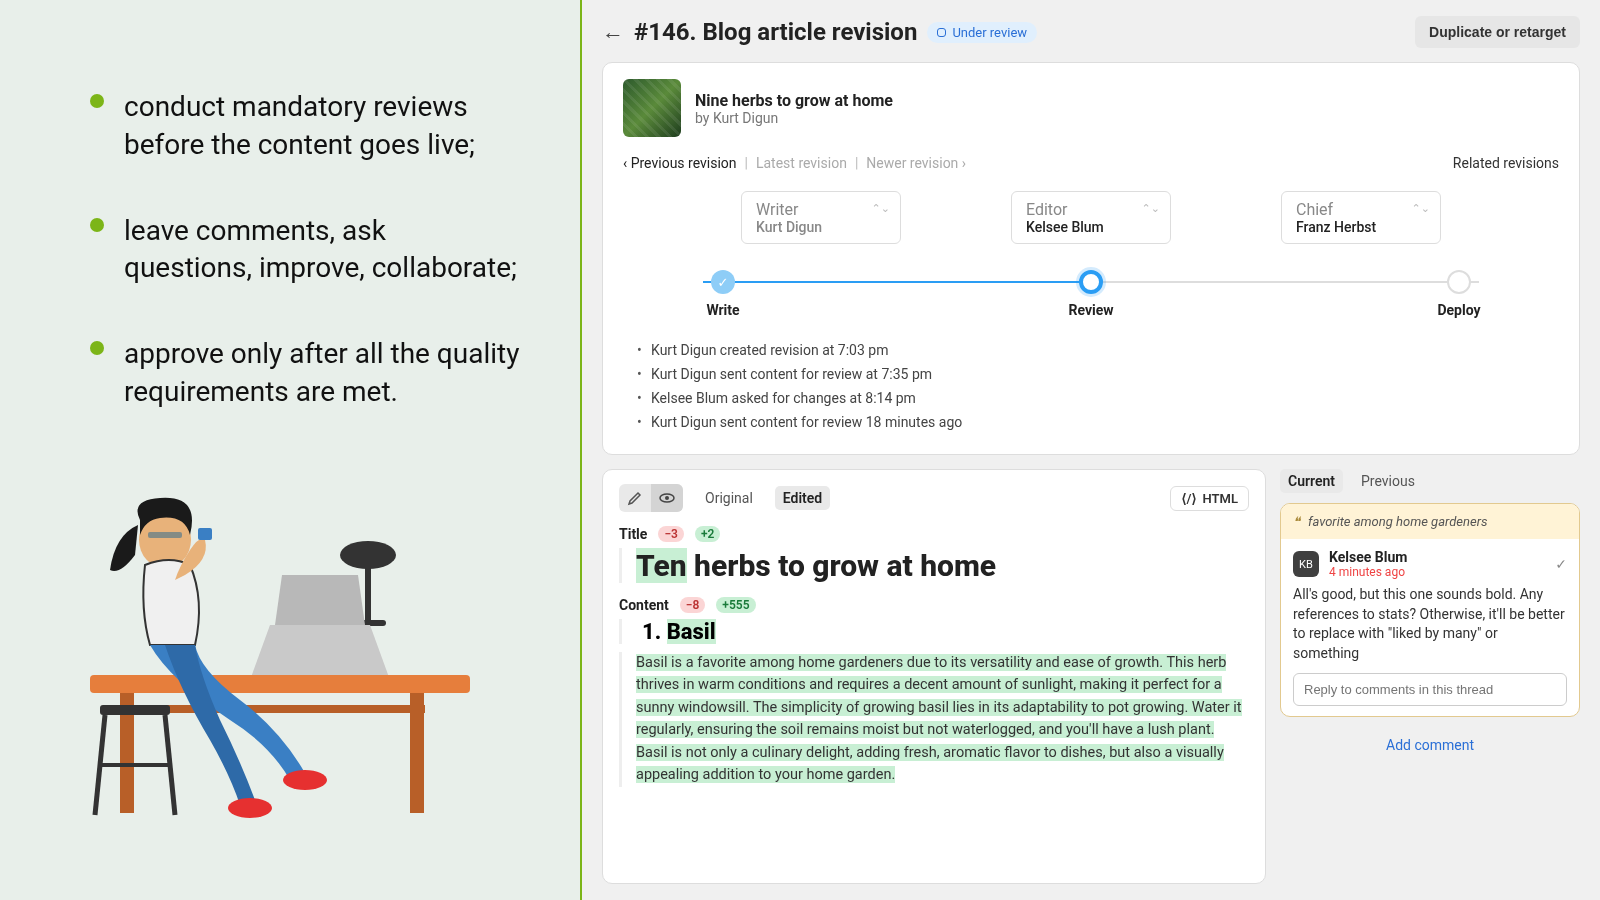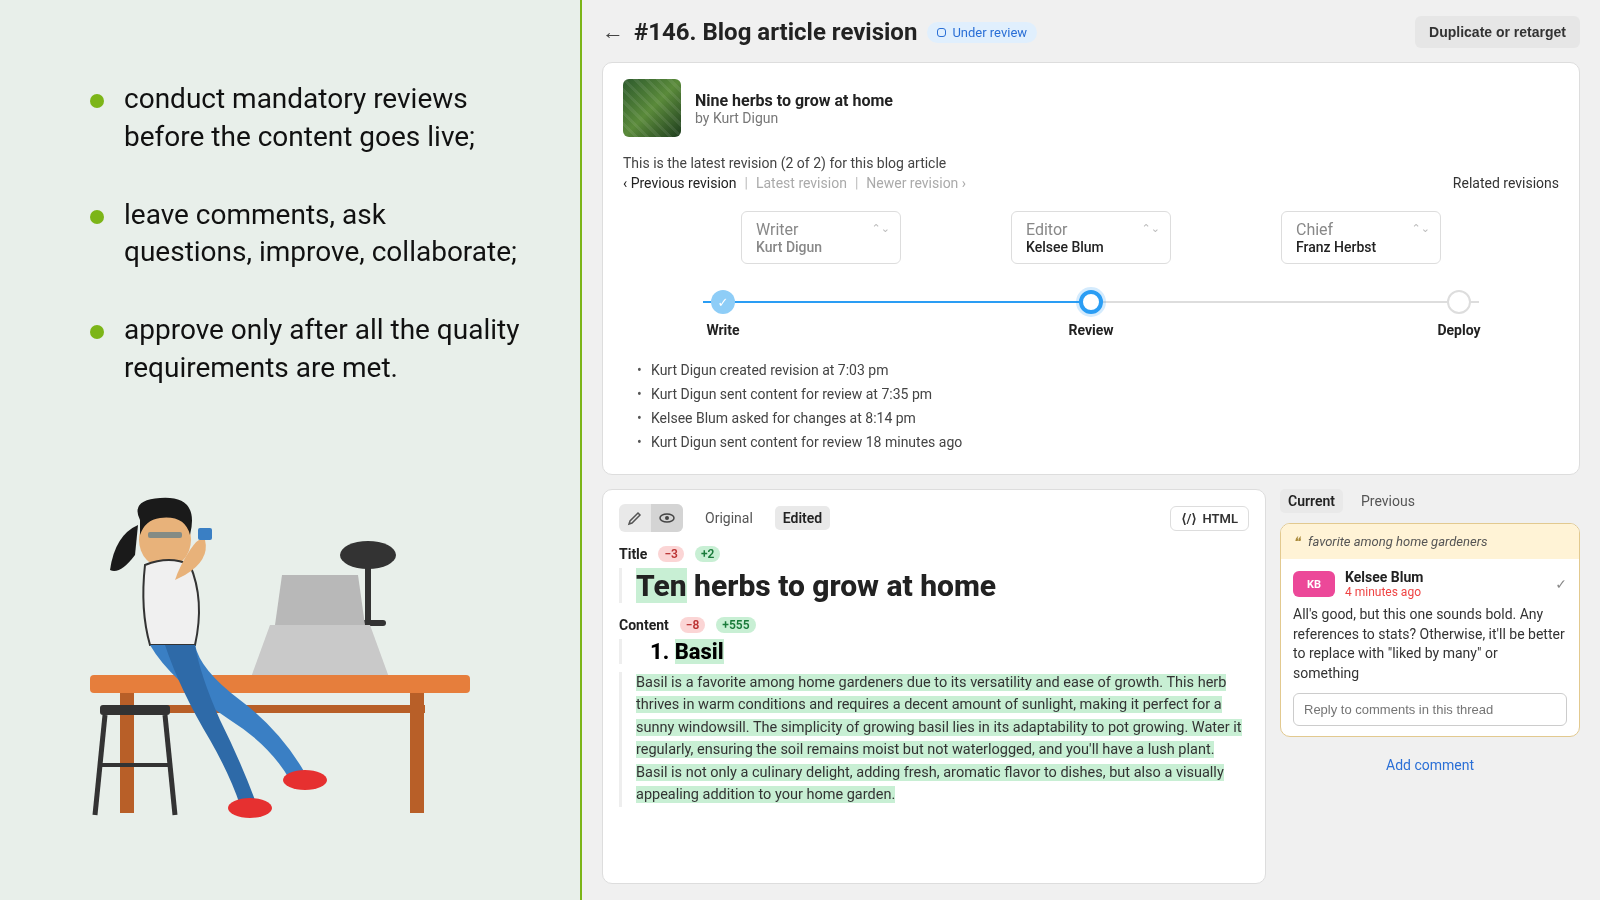--- a/index.html
+++ b/index.html
@@ -1,21 +1,21 @@
 <!DOCTYPE html>
 <html><head>
 <meta charset="utf-8">
 <style>
 * { box-sizing: border-box; margin: 0; padding: 0; }
 body { font-family: -apple-system, BlinkMacSystemFont, "Segoe UI", Roboto, Helvetica, Arial, sans-serif; background: #f0f0f0; width: 1600px; height: 900px; overflow: hidden; display: flex; }
 .left-pane { width: 580px; height: 100%; background: #e8efea; padding: 80px 60px 0 90px; position: relative; }
 .bullet-list { list-style: none; }
 .bullet-list li { display: flex; align-items: flex-start; gap: 20px; margin-bottom: 40px; }
 .bullet { width: 14px; height: 14px; border-radius: 50%; background: #7cb518; flex-shrink: 0; margin-top: 14px; }
-.bullet-text { font-size: 28px; line-height: 1.35; color: #111; font-weight: 400; }
+.bullet-text { font-size: 28px; line-height: 1.35; color: #111; font-weight: 400; margin-top: 8px; }
 .illustration { position: absolute; bottom: 80px; left: 90px; width: 390px; height: 340px; }
 .right-pane { flex: 1; height: 100%; background: #f0f0f0; border-left: 2px solid #7cb518; padding: 16px 20px; overflow: hidden; display: flex; flex-direction: column; }
 .header-row { display: flex; align-items: center; gap: 10px; margin-bottom: 14px; }
 .back-arrow { font-size: 22px; color: #444; cursor: pointer; }
 .page-title { font-size: 24px; font-weight: 700; color: #222; }
 .badge { background: #e0effd; color: #2a6fd6; font-size: 13px; padding: 3px 10px; border-radius: 12px; display: inline-flex; align-items: center; gap: 6px; }
 .badge-dot { width: 9px; height: 9px; border: 1.5px solid #2a6fd6; border-radius: 3px; }
 .spacer { flex: 1; }
 .dup-btn { background: #e6e6e6; border: none; border-radius: 6px; padding: 8px 14px; font-size: 14px; font-weight: 600; color: #333; cursor: pointer; }
 .card { background: #fff; border: 1px solid #ddd; border-radius: 10px; padding: 16px 20px; margin-bottom: 14px; }
@@ -56,30 +56,30 @@
 .toggle-btn { width: 32px; height: 28px; display: flex; align-items: center; justify-content: center; color: #555; cursor: pointer; }
 .toggle-btn.active { background: #d4d4d4; }
 .tab-plain { font-size: 14px; color: #555; cursor: pointer; padding: 4px 8px; }
 .tab-plain.active { background: #e9e9e9; border-radius: 5px; font-weight: 600; color: #222; }
 .html-btn { border: 1px solid #ddd; border-radius: 6px; padding: 4px 10px; font-size: 13px; font-weight: 600; color: #333; display: flex; gap: 6px; align-items: center; margin-left: auto; cursor: pointer; }
 .section-label { font-size: 14px; font-weight: 700; color: #222; display: flex; align-items: center; gap: 11px; margin-bottom: 6px; }
 .diff-del { background: #fbd5d5; color: #b33; font-size: 12px; padding: 1px 6px; border-radius: 10px; font-weight: 600; }
 .diff-add { background: #c8efd4; color: #1a7a3a; font-size: 12px; padding: 1px 6px; border-radius: 10px; font-weight: 600; }
 .doc-title { font-size: 30px; font-weight: 800; color: #222; padding-left: 14px; border-left: 3px solid #eee; margin-bottom: 14px; }
 .hl-add { background: #c8efd4; }
-.doc-h { font-size: 22px; font-weight: 800; padding-left: 28px; border-left: 3px solid #eee; margin-bottom: 8px; }
+.doc-h { font-size: 22px; font-weight: 800; padding-left: 20px; border-left: 3px solid #eee; margin-bottom: 8px; }
 .doc-body { font-size: 14.5px; line-height: 1.55; color: #333; padding-left: 14px; border-left: 3px solid #eee; }
 .comments-pane { width: 300px; display: flex; flex-direction: column; }
 .comment-tabs { display: flex; gap: 10px; margin-bottom: 10px; }
 .comment-card { background: #fff; border: 1px solid #e2c98f; border-radius: 10px; overflow: hidden; }
 .comment-quote { background: #fff3d6; font-size: 13px; font-style: italic; color: #555; padding: 10px 12px; display: flex; gap: 8px; align-items: center; }
 .quote-icon { color: #aa8a3a; }
 .comment-body { padding: 10px 12px; }
 .commenter-row { display: flex; align-items: center; gap: 10px; margin-bottom: 6px; }
-.avatar { width: 42px; height: 26px; border-radius: 6px; background: #ec4899; color: #fff; font-size: 11px; font-weight: 700; display: flex; align-items: center; justify-content: center; }
+.avatar { width: 26px; height: 26px; border-radius: 6px; background: #404040; color: #fff; font-size: 11px; font-weight: 400; display: flex; align-items: center; justify-content: center; }
 .commenter-name { font-size: 14px; font-weight: 700; color: #222; }
 .comment-time { font-size: 12px; color: #ef4444; }
 .check { margin-left: auto; color: #888; font-size: 14px; }
 .comment-text { font-size: 14px; color: #333; line-height: 1.4; margin-bottom: 10px; }
 .reply-input { width: 100%; border: 1px solid #ccc; border-radius: 6px; padding: 8px 10px; font-size: 13px; color: #333; }
 .add-comment { text-align: center; font-size: 14px; color: #2a6fd6; margin-top: 20px; cursor: pointer; }
 </style>
 </head>
 <body>
 
@@ -148,21 +148,20 @@
   </div>
 
   <div class="card">
     <div class="article-head">
       <div class="thumb"></div>
       <div>
         <div class="article-title">Nine herbs to grow at home</div>
         <div class="article-author"><span>by </span><span>Kurt Digun</span></div>
       </div>
     </div>
-    <div class="rev-info">This is the latest revision (2 of 2) for this blog article</div>
     <div class="rev-nav-row">
       <div class="rev-nav">
         <span class="active">‹ Previous revision</span>
         <span class="sep">|</span>
         <span>Latest revision</span>
         <span class="sep">|</span>
         <span>Newer revision ›</span>
       </div>
       <span class="related">Related revisions</span>
     </div>

